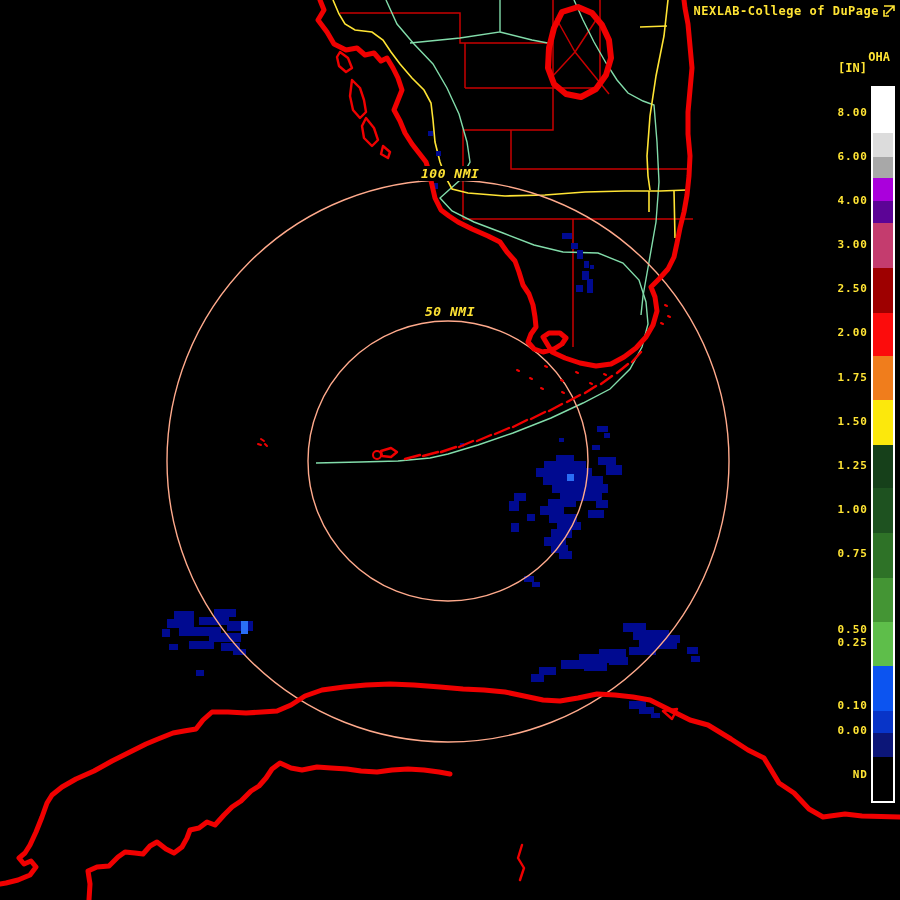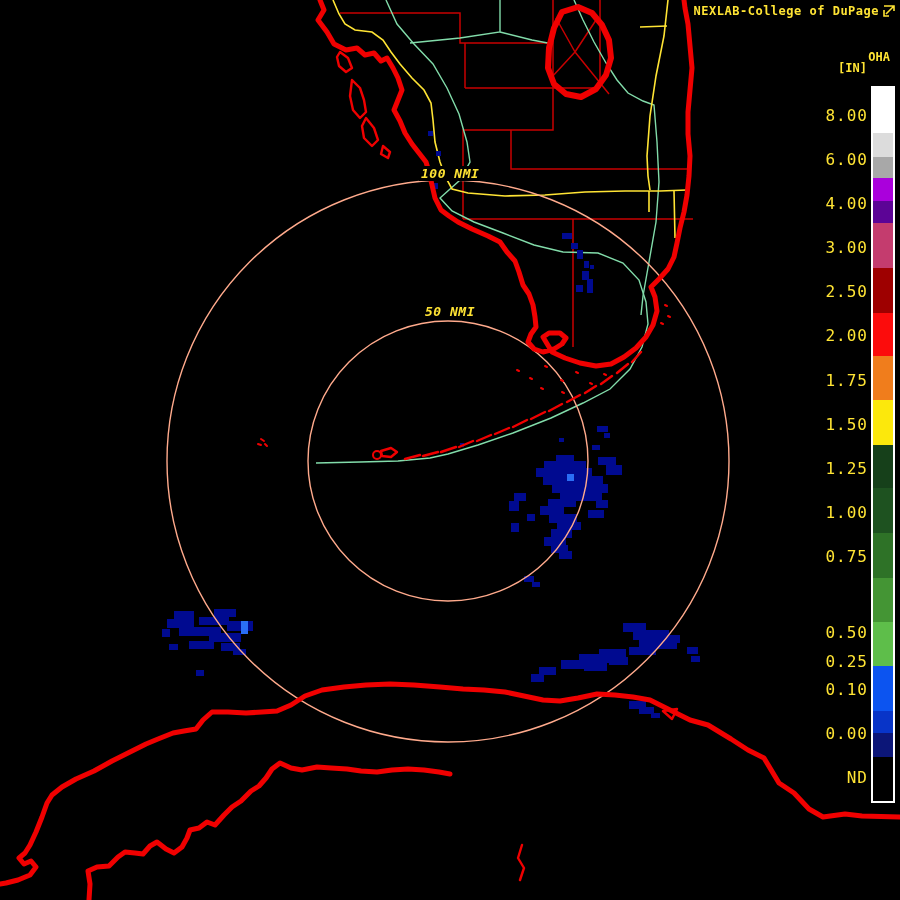--- a/index.html
+++ b/index.html
@@ -16,21 +16,21 @@
   .ringc{stroke:var(--ring);stroke-width:1.4;fill:none;}
   .header{position:absolute;top:4px;right:5px;color:var(--label_yellow);font-size:12px;
           font-weight:bold;letter-spacing:.5px;white-space:nowrap;display:flex;align-items:center;gap:4px;padding-left:6px;}
   .prodhdr{position:absolute;top:52px;right:10px;text-align:right;color:var(--label_yellow);
            font-size:12px;font-weight:bold;line-height:11px;}
   .prodhdr .units{padding-right:23px;}
   .legend-bar{position:absolute;left:871px;top:86px;width:20px;height:713px;border:2px solid #fff;background:#000;}
   .legend-bar-inner{position:relative;width:100%;height:100%;}
   .seg{position:absolute;left:0;width:100%;}
   .legend-labels{position:absolute;top:0;right:32px;width:70px;height:900px;}
-  .leglab{position:absolute;right:0;color:var(--label_yellow);font-size:16px;font-weight:normal;letter-spacing:1px;}
+  .leglab{position:absolute;right:0;color:var(--label_yellow);font-size:11px;font-weight:bold;letter-spacing:1px;}
   .ring-label{position:absolute;color:var(--label_yellow);font-style:italic;font-weight:bold;
               font-size:13px;background:#000;padding:0 2px;letter-spacing:.5px;}
   .ring-label.r100{left:419px;top:166px;}
   .ring-label.r50{left:423px;top:304px;}
   .caption{position:absolute;bottom:4px;left:0;width:100%;text-align:center;color:var(--caption_white);
            font-size:13px;font-weight:bold;letter-spacing:1.5px;white-space:pre;}
 </style>
 </head>
 <body>
 
@@ -206,19 +206,19 @@
       <div class="leglab" style="top: 194px; margin-left: 34px;">4.00</div>
       <div class="leglab" style="top: 238px;">3.00</div>
       <div class="leglab" style="top: 282px;">2.50</div>
       <div class="leglab" style="top: 326px;">2.00</div>
       <div class="leglab" style="top: 371px;">1.75</div>
       <div class="leglab" style="top: 415px; margin-left: 45px;">1.50</div>
       <div class="leglab" style="top: 459px;">1.25</div>
       <div class="leglab" style="top: 503px;">1.00</div>
       <div class="leglab" style="top: 547px;">0.75</div>
       <div class="leglab" style="top: 623px;">0.50</div>
-      <div class="leglab" style="top: 636px; margin-top: 16px;">0.25</div>
-      <div class="leglab" style="top: 680px; margin-left: 8px;">0.10</div>
+      <div class="leglab" style="top: 636px;">0.25</div>
+      <div class="leglab" style="top: 699px; margin-left: 8px;">0.10</div>
       <div class="leglab" style="top: 724px;">0.00</div>
       <div class="leglab" style="top: 768px;">ND</div>
     </div>
 
 </div>
 
 </body></html>

